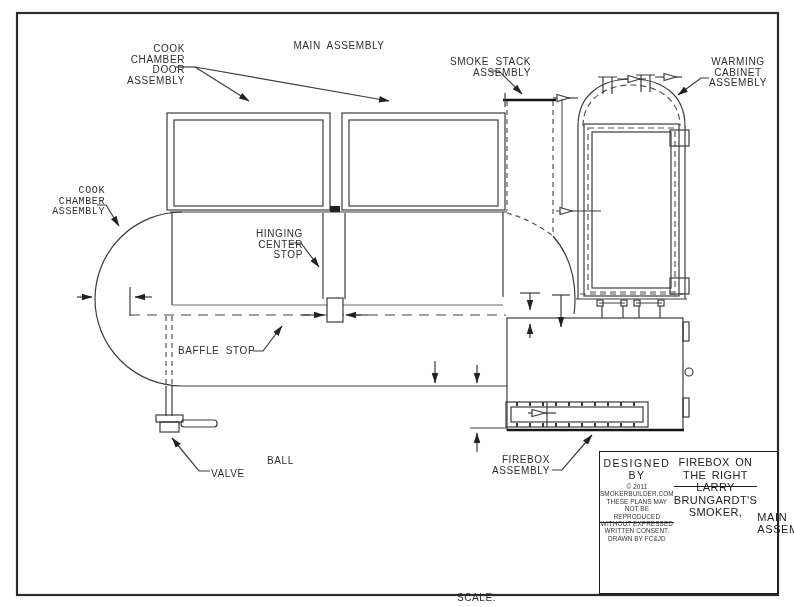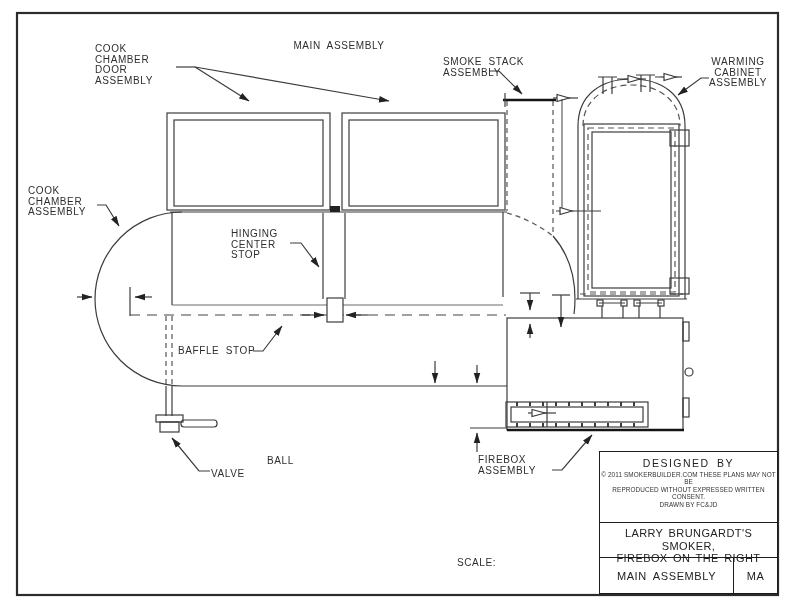--- a/index.html
+++ b/index.html
@@ -5,26 +5,26 @@
   html,body{margin:0;padding:0;background:#e8e8e8;}
   .sheet{
     position:relative;width:794px;height:607px;background:#ffffff;
     font-family:"Liberation Sans",sans-serif;color:#222;overflow:hidden;
   }
   .sheet svg{position:absolute;left:0;top:0;}
   .lbl{
     position:absolute;font-size:10px;line-height:10.5px;letter-spacing:.6px;
     word-spacing:3px;color:#2e2e2e;white-space:pre-line;
   }
-  .lbl.r{text-align:left;}
+  .lbl.r{text-align:right;}
   .lbl.c{text-align:center;}
   .title-block{
     position:absolute;left:599px;top:451px;width:179px;height:143px;
     border:1.6px solid #1c1c1c;background:#fff;box-sizing:border-box;
-    display:flex;flex-direction:column;
+    display:flex;flex-direction:row;
   }
   .tb-row1{height:71px;border-bottom:1.4px solid #1c1c1c;text-align:center;padding-top:5px;box-sizing:border-box;}
   .tb-designed{font-size:10.5px;letter-spacing:1.5px;word-spacing:3px;}
   .tb-company{font-size:16px;letter-spacing:.5px;margin-top:1px;}
   .tb-phone{font-size:12.5px;letter-spacing:1px;word-spacing:4px;margin-top:1px;}
   .tb-fine{font-size:6.4px;line-height:7.4px;letter-spacing:.1px;margin-top:2px;color:#333;}
   .tb-row2{height:35px;border-bottom:1.4px solid #1c1c1c;text-align:center;
     font-size:11px;line-height:12.5px;letter-spacing:.4px;word-spacing:2px;padding-top:4px;box-sizing:border-box;}
   .tb-row3{flex:1;display:flex;}
   .tb-sheet-title{flex:1;display:flex;align-items:center;justify-content:center;
@@ -157,45 +157,45 @@
 
   <div class="lbl c" style="left:292px;top:41px;width:94px;">MAIN ASSEMBLY</div>
   <div class="lbl r" style="left:95px;top:44px;width:90px;">COOK CHAMBER
 DOOR
 ASSEMBLY</div>
   <div class="lbl r" style="left:399px;top:57px;width:88px;margin-left:44px;">SMOKE STACK
 ASSEMBLY</div>
   <div class="lbl c" style="left:708px;top:57px;width:60px;">WARMING
 CABINET
 ASSEMBLY</div>
-  <div class="lbl r" style="left:28px;top:186px;width:69px;">COOK
+  <div class="lbl r" style="left:36px;top:186px;width:69px;font-family:Liberation Mono, monospace;">COOK
 CHAMBER
 ASSEMBLY</div>
   <div class="lbl r" style="left:231px;top:229px;width:72px;">HINGING
 CENTER
 STOP</div>
   <div class="lbl" style="left:178px;top:346px;">BAFFLE STOP</div>
   <div class="lbl" style="left:243px;top:456px;padding-left:24px;">BALL</div>
   <div class="lbl" style="left:211px;top:469px;">VALVE</div>
   <div class="lbl r" style="left:478px;top:455px;width:72px;">FIREBOX
 ASSEMBLY</div>
-  <div class="lbl" style="left:457px;top:558px;">SCALE:</div>
+  <div class="lbl" style="left:457px;top:593px;">SCALE:</div>
 
   <div class="title-block">
     <div class="tb-row1">
       <div class="tb-designed">DESIGNED BY</div>
       <div class="tb-fine">
         <div>© 2011 SMOKERBUILDER.COM THESE PLANS MAY NOT BE</div>
         <div>REPRODUCED WITHOUT EXPRESSED WRITTEN CONSENT.</div>
         <div>DRAWN BY FC&amp;JD</div>
       </div>
     </div>
     <div class="tb-row2">
+      <div>FIREBOX ON THE RIGHT</div>
       <div>LARRY BRUNGARDT'S SMOKER,</div>
-      <div>FIREBOX ON THE RIGHT</div>
     </div>
     <div class="tb-row3">
       <div class="tb-sheet-title">MAIN ASSEMBLY</div>
       <div class="tb-sheet-code">MA</div>
     </div>
   </div>
 
 </div>
 
 </body></html>

